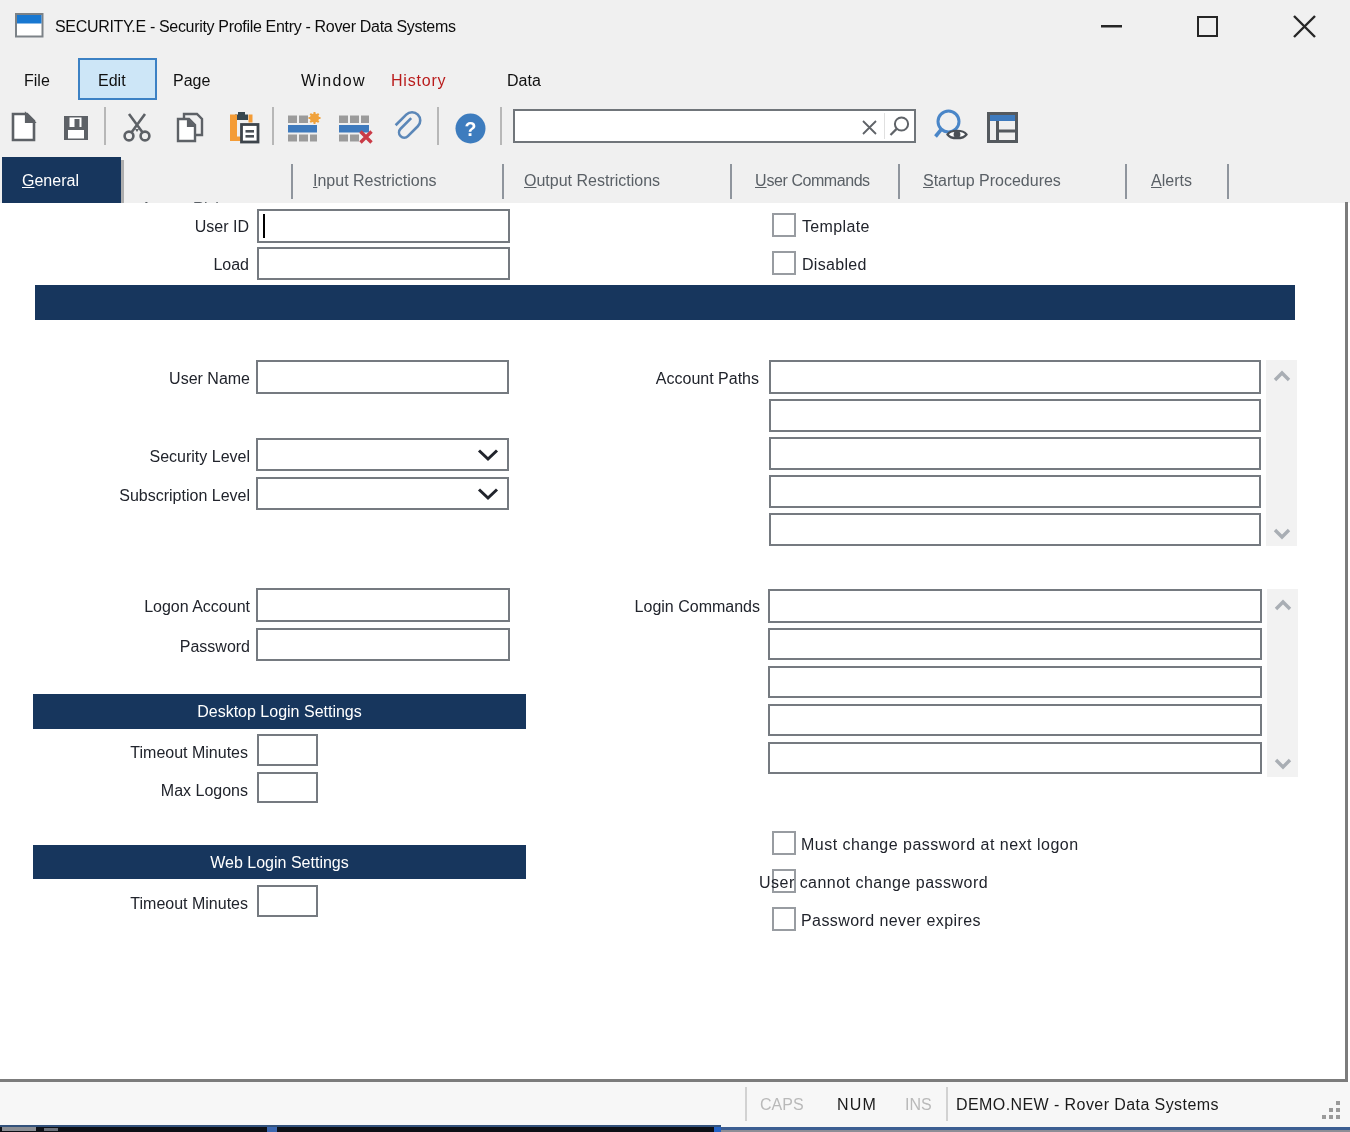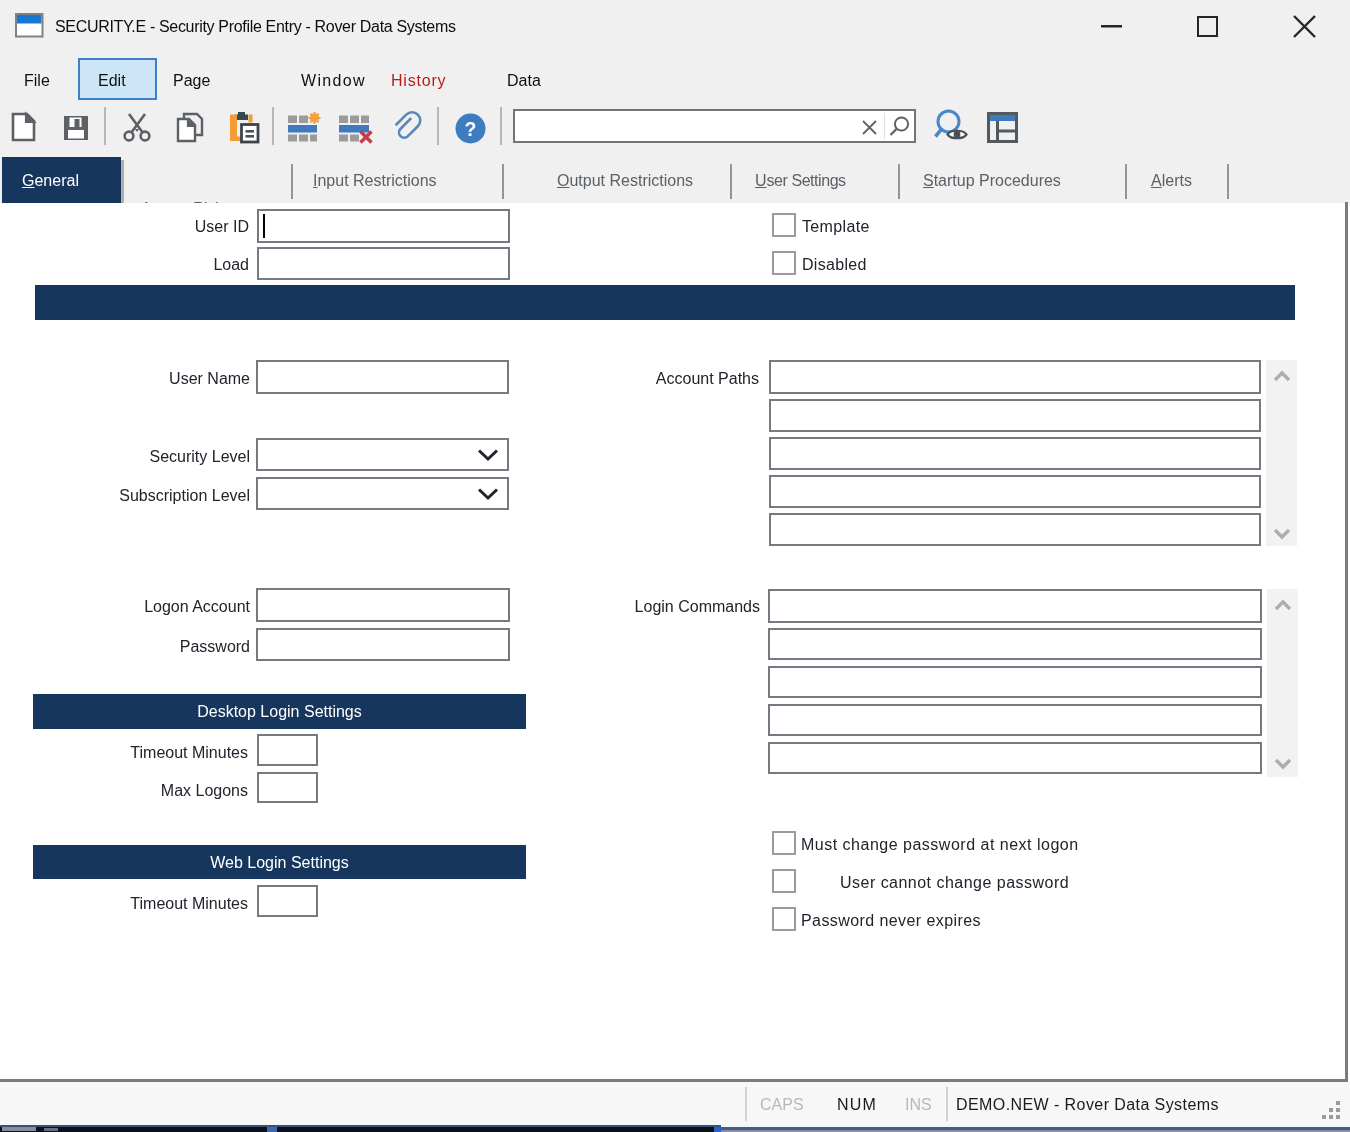--- a/index.html
+++ b/index.html
@@ -145,23 +145,23 @@
   <rect x="12" y="17.5" width="18" height="3" fill="#54595e"></rect>
 </svg>
 
 <div class="navy" style="left:2px;top:157px;width:119px;height:46px;"></div>
 <div class="abs" style="left:121px;top:160px;width:3px;height:43px;background:#aeaeae;"></div>
 <div class="lbl" style="left:22px;top:168px;color:#fff;"><span style="text-decoration:underline;">G</span>eneral</div>
 <div class="lbl" style="left:141px;top:168px;color:#5a6066;margin-top:28px;"><span style="text-decoration:underline;">A</span><span style="letter-spacing:-0.65px;">ccess Rights</span></div>
 <div class="tsep" style="left:291px;"></div>
 <div class="lbl" style="left:313px;top:168px;color:#5a6066;"><span style="text-decoration:underline;">I</span>nput Restrictions</div>
 <div class="tsep" style="left:502px;"></div>
-<div class="lbl" style="left:524px;top:168px;color:#5a6066;margin-left:33px;"><span style="text-decoration:underline;">O</span>utput Restrictions</div>
+<div class="lbl" style="left:524px;top:168px;color:#5a6066;"><span style="text-decoration:underline;">O</span>utput Restrictions</div>
 <div class="tsep" style="left:730px;"></div>
-<div class="lbl" style="left:755px;top:168px;color:#5a6066;"><span style="text-decoration:underline;">U</span><span style="letter-spacing:-0.45px;">ser Settings</span></div>
+<div class="lbl" style="left:755px;top:168px;color:#5a6066;"><span style="text-decoration:underline;">U</span><span style="letter-spacing:-0.45px;">ser Commands</span></div>
 <div class="tsep" style="left:898px;"></div>
 <div class="lbl" style="left:923px;top:168px;color:#5a6066;"><span style="text-decoration:underline;">S</span>tartup Procedures</div>
 <div class="tsep" style="left:1125px;"></div>
 <div class="lbl" style="left:1151px;top:168px;color:#5a6066;"><span style="text-decoration:underline;">A</span>lerts</div>
 <div class="tsep" style="left:1227px;"></div>
 
 <div class="abs" style="left:0;top:203px;width:1345px;height:876px;background:#fff;"></div>
 <div class="abs" style="left:1345px;top:202px;width:3px;height:880px;background:#7c7c7c;"></div>
 <div class="abs" style="left:0px;top:1079px;width:1348px;height:3px;background:#7c7c7c;"></div>
 
@@ -231,21 +231,21 @@
 <div class="box" style="left:257px;top:772px;width:61px;height:31px;"></div>
 
 <div class="navy" style="left:33px;top:845px;width:493px;height:34px;"></div>
 <div class="lbl" style="left:33px;width:493px;top:850px;text-align:center;color:#fff;">Web Login Settings</div>
 <div class="lbl rlbl" style="left:0;width:248px;top:891px;">Timeout Minutes</div>
 <div class="box" style="left:257px;top:885px;width:61px;height:32px;"></div>
 
 <div class="cb" style="left:772px;top:831px;"></div>
 <div class="lbl" style="left:801px;top:832px;letter-spacing:0.5px;">Must change password at next logon</div>
 <div class="cb" style="left:772px;top:869px;"></div>
-<div class="lbl" style="left:840px;top:870px;letter-spacing:0.48px;">User cannot change password</div>
+<div class="lbl" style="left:759px;top:870px;letter-spacing:0.48px;">User cannot change password</div>
 <div class="cb" style="left:772px;top:907px;"></div>
 <div class="lbl" style="left:801px;top:908px;letter-spacing:0.42px;">Password never expires</div>
 
 <div class="abs" style="left:0;top:1082px;width:1350px;height:42px;background:#f7f7f7;"></div>
 <div class="sbsep" style="left:745px;"></div>
 <div class="lbl" style="left:760px;top:1092px;color:#b9b9b9;">CAPS</div>
 <div class="lbl" style="left:837px;top:1092px;color:#1b1b1b;letter-spacing:1.2px;">NUM</div>
 <div class="lbl" style="left:905px;top:1092px;color:#b9b9b9;">INS</div>
 <div class="sbsep" style="left:946px;"></div>
 <div class="lbl" style="left:956px;top:1092px;color:#1b1b1b;letter-spacing:0.42px;">DEMO.NEW - Rover Data Systems</div>

